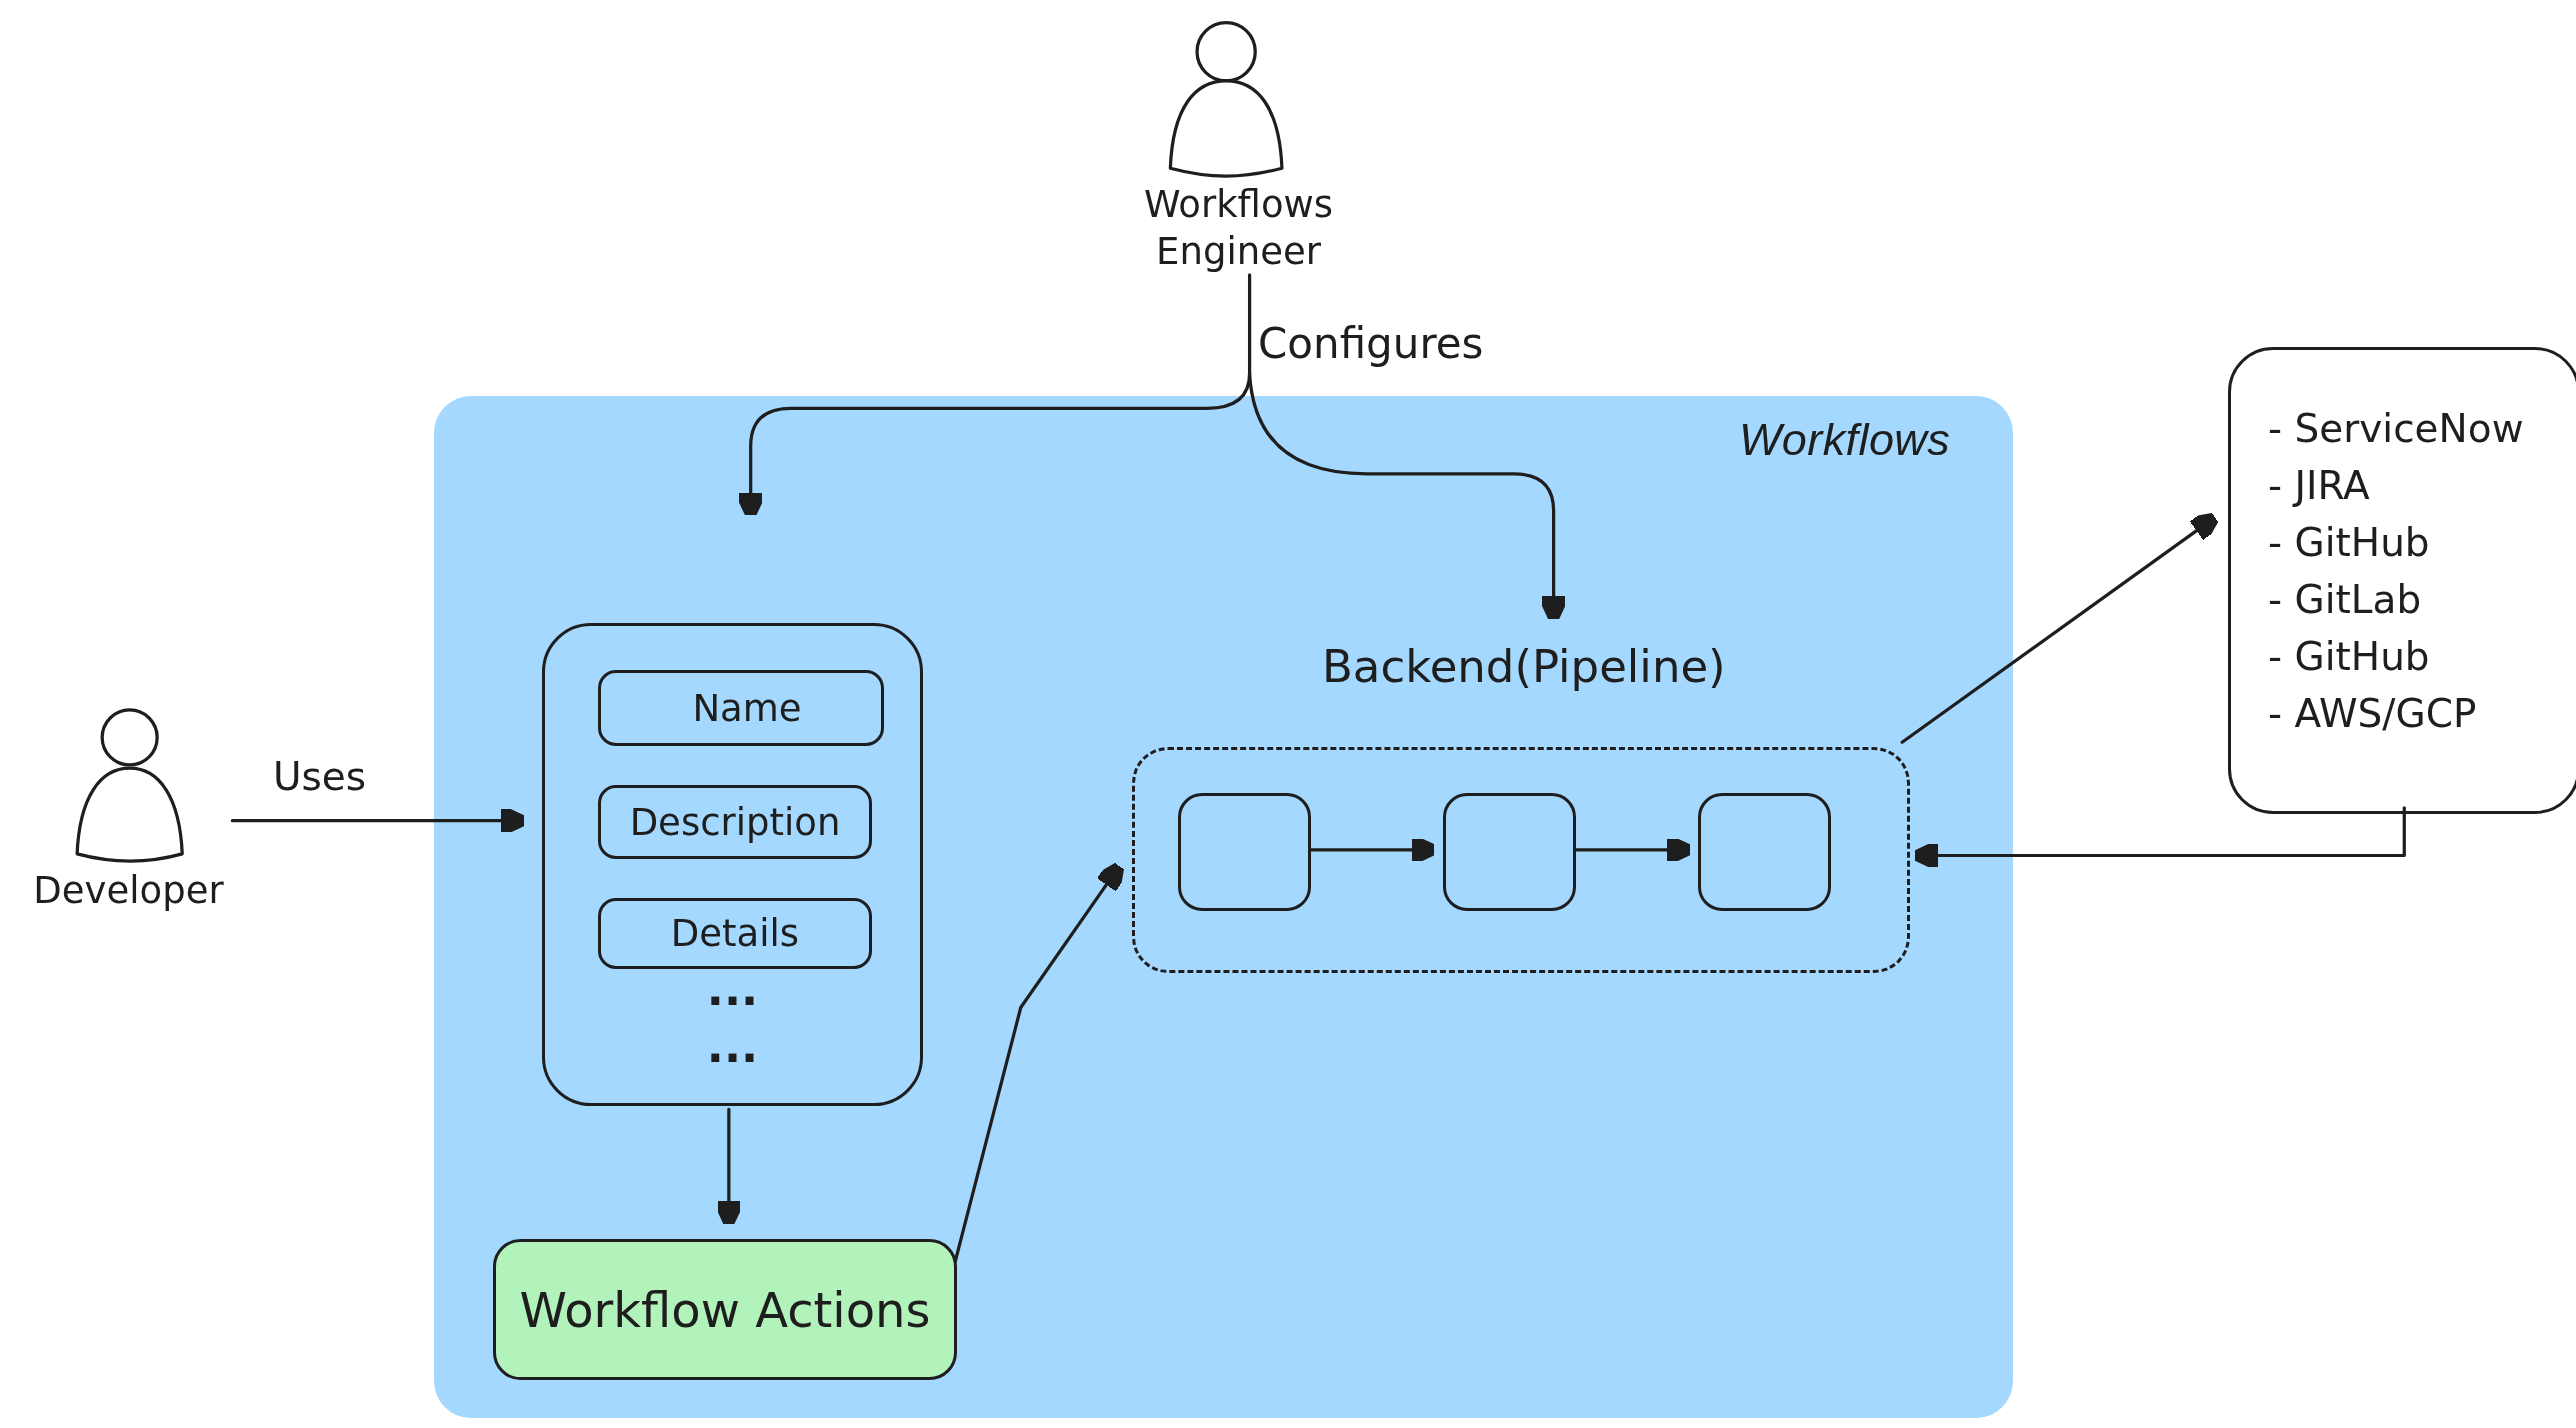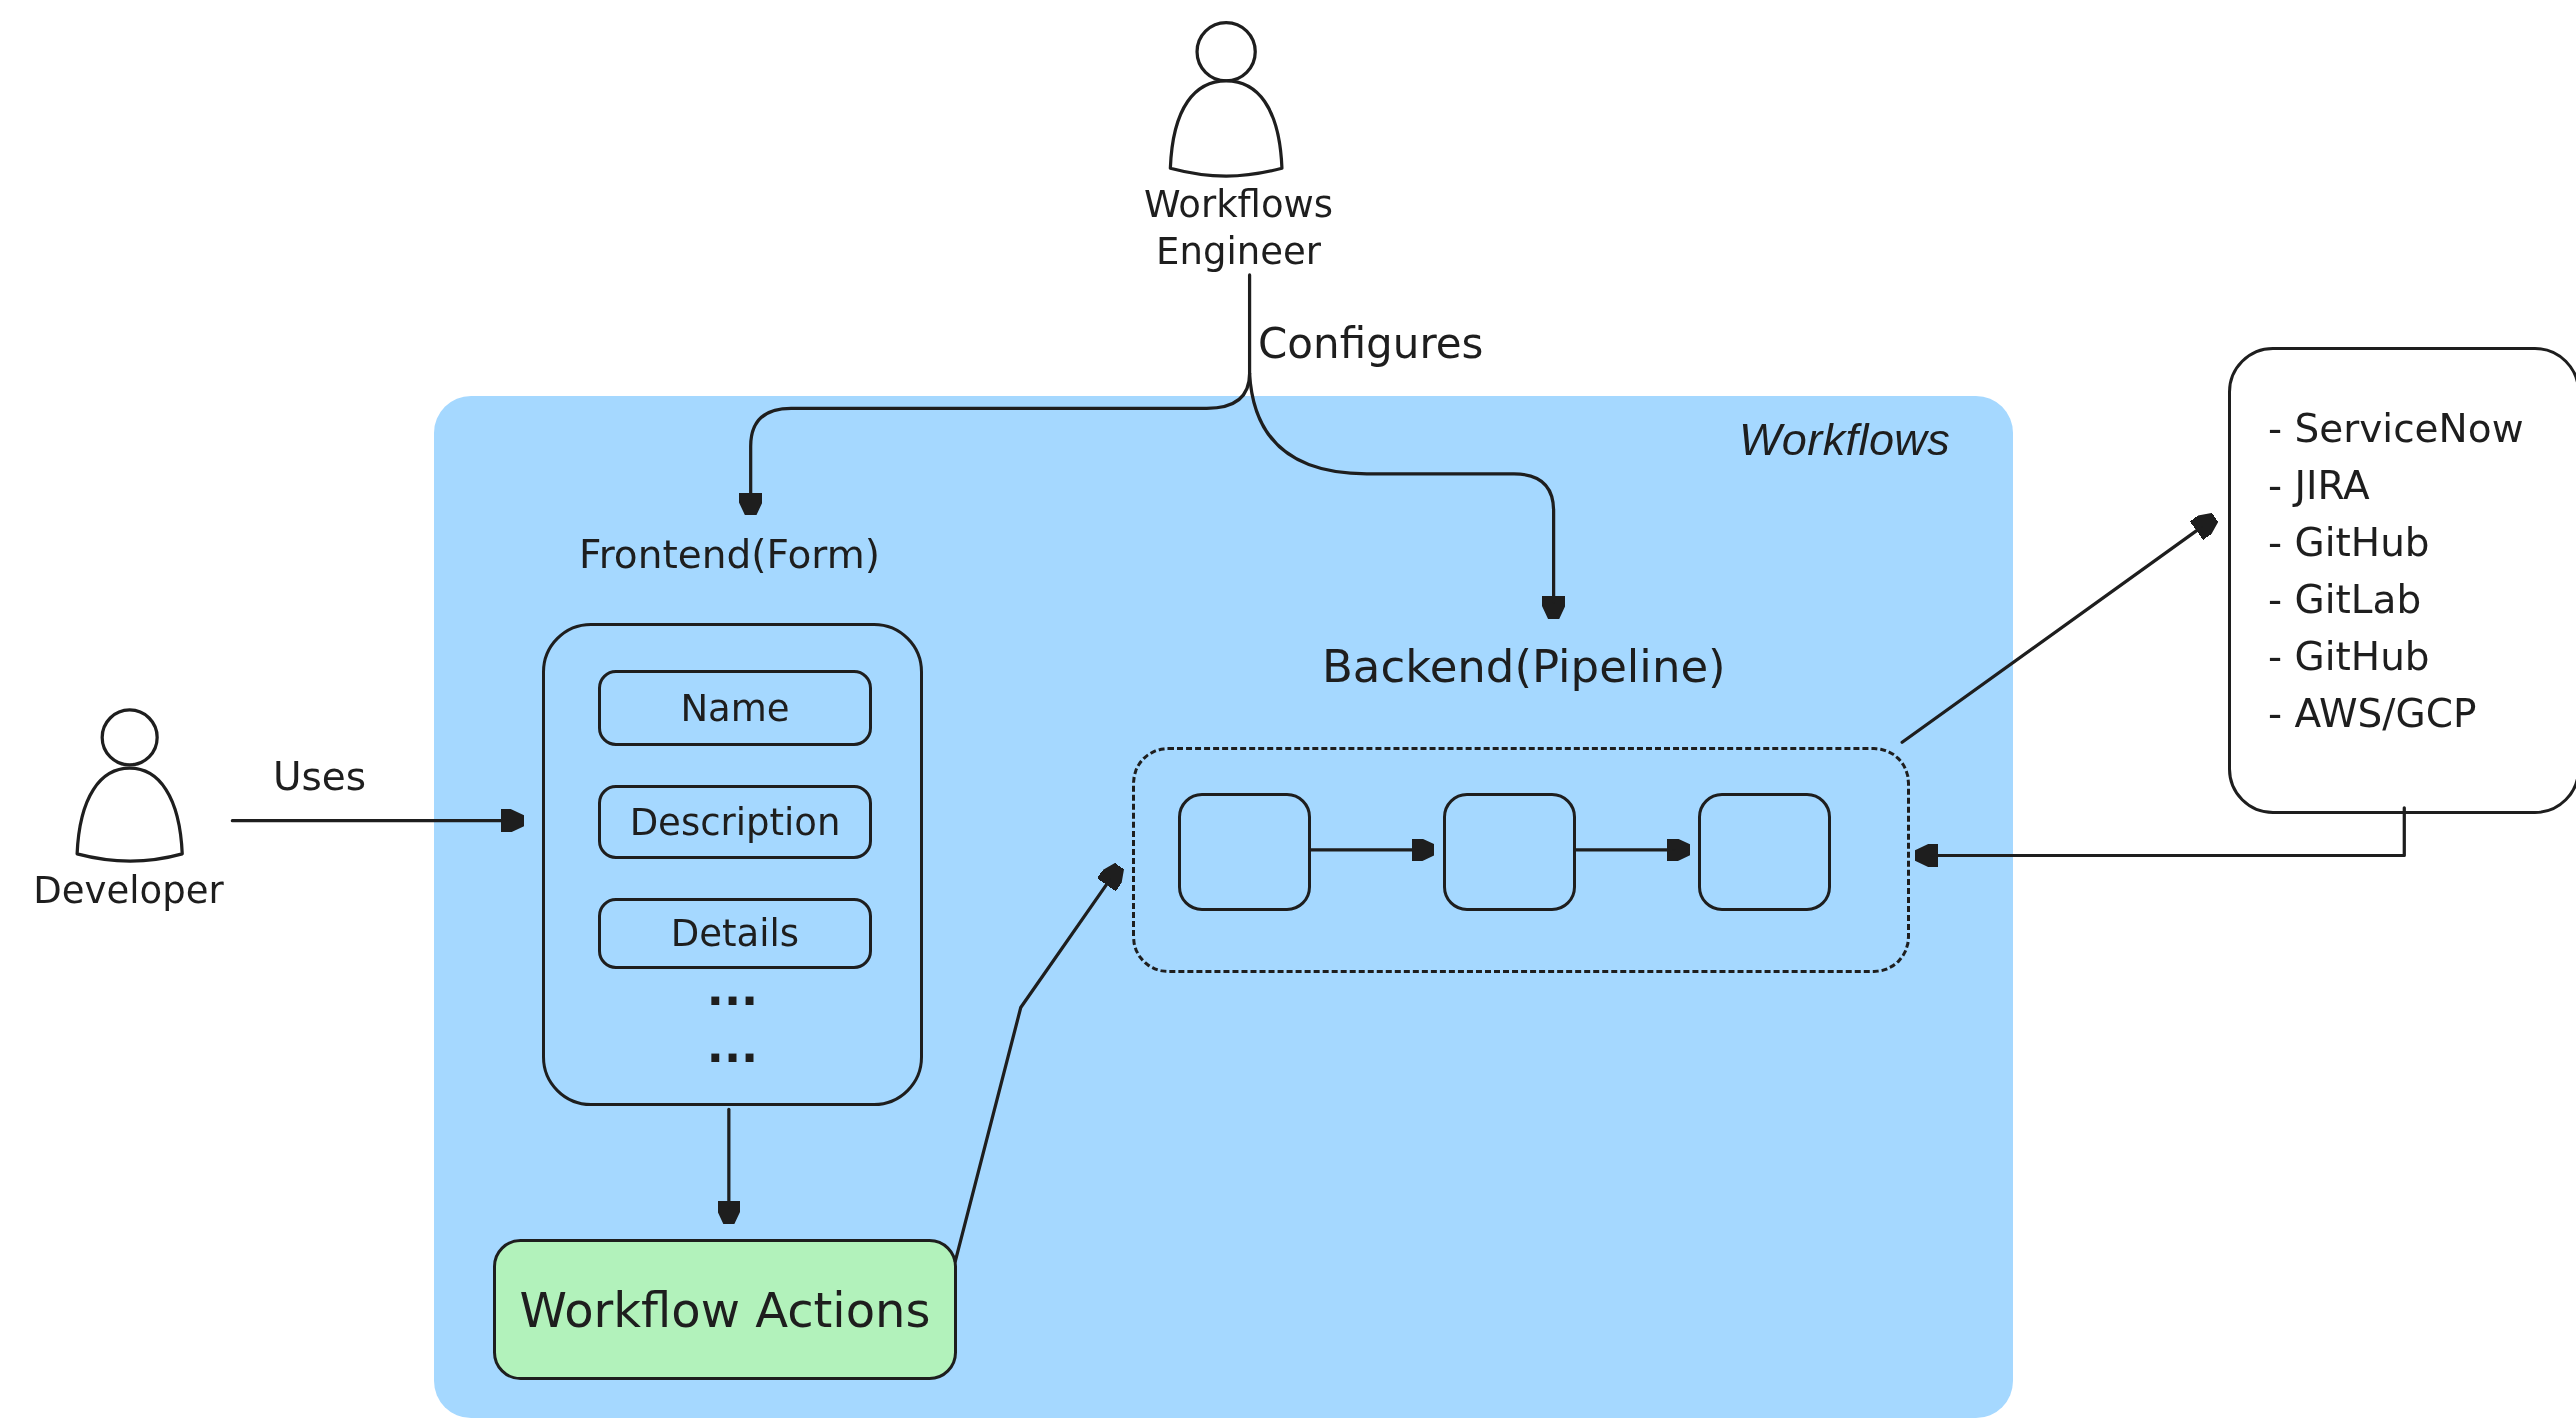--- a/index.html
+++ b/index.html
@@ -31,21 +31,21 @@
   .frontend-title{left:542px;top:532px;width:375px;text-align:center;font-size:39px;}
   .frontend-form{
     left:542px;top:623px;width:375px;height:477px;
     border:3.2px solid var(--stroke,#1e1e1e);border-radius:49px;
   }
   .field{
     position:absolute;left:53px;width:268px;
     border:3.2px solid var(--stroke,#1e1e1e);border-radius:18px;
     font-size:37px;
   }
-  .field-name{top:44px;height:70px;}
+  .field-name{top:44px;height:70px;padding-left:12px;}
   .field-description{top:159px;height:68px;}
   .field-details{top:272px;height:65px;}
   .ellipsis{position:absolute;left:0;right:0;text-align:center;font-size:45px;font-weight:bold;line-height:1;}
   .ellipsis-1{top:341px;}
   .ellipsis-2{top:398px;}
 
   
   .backend-title{left:1322px;top:640px;font-size:45px;}
   .pipeline-box{
     left:1132px;top:747px;width:772px;height:220px;
@@ -94,21 +94,20 @@
   .overlay .figure{fill:#ffffff;}
 </style>
 </head>
 <body>
 
 <div class="canvas">
 
   <div class="abs workflows-container"></div>
   <div class="label workflows-label">Workflows</div>
 
-  <div class="label frontend-title">Frontend(Form)</div>
   <div class="abs frontend-form">
     <div class="field field-name center">Name</div>
     <div class="field field-description center">Description</div>
     <div class="field field-details center">Details</div>
     <div class="ellipsis ellipsis-1">...</div>
     <div class="ellipsis ellipsis-2">...</div>
   </div>
 
   <div class="label backend-title">Backend(Pipeline)</div>
   <div class="abs pipeline-box"></div>

